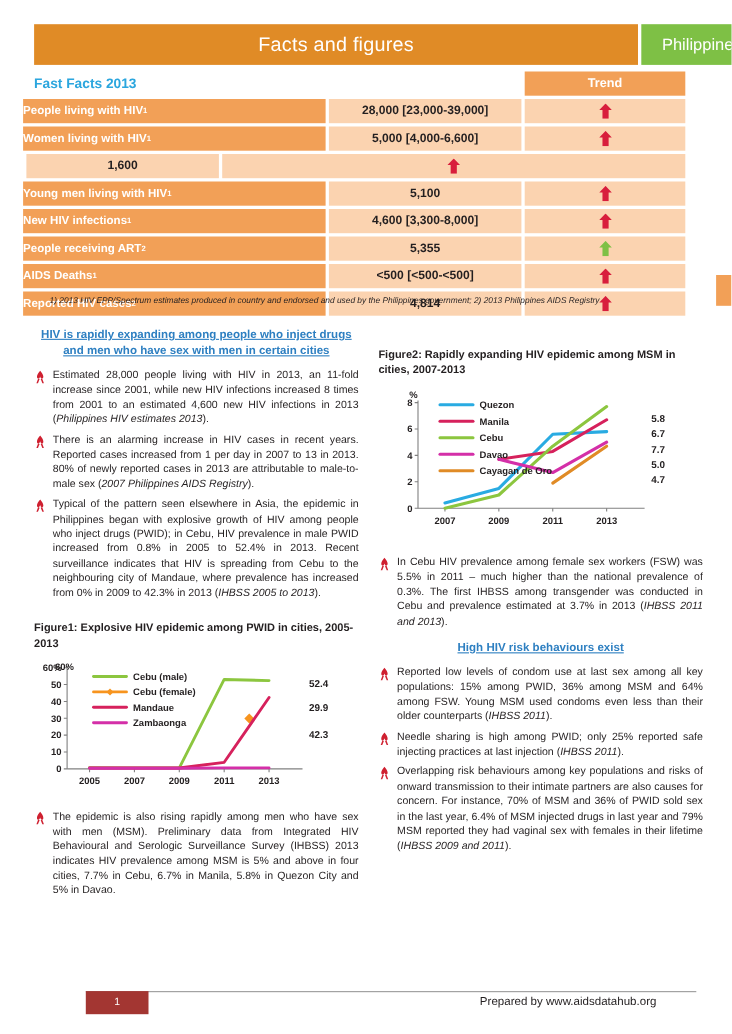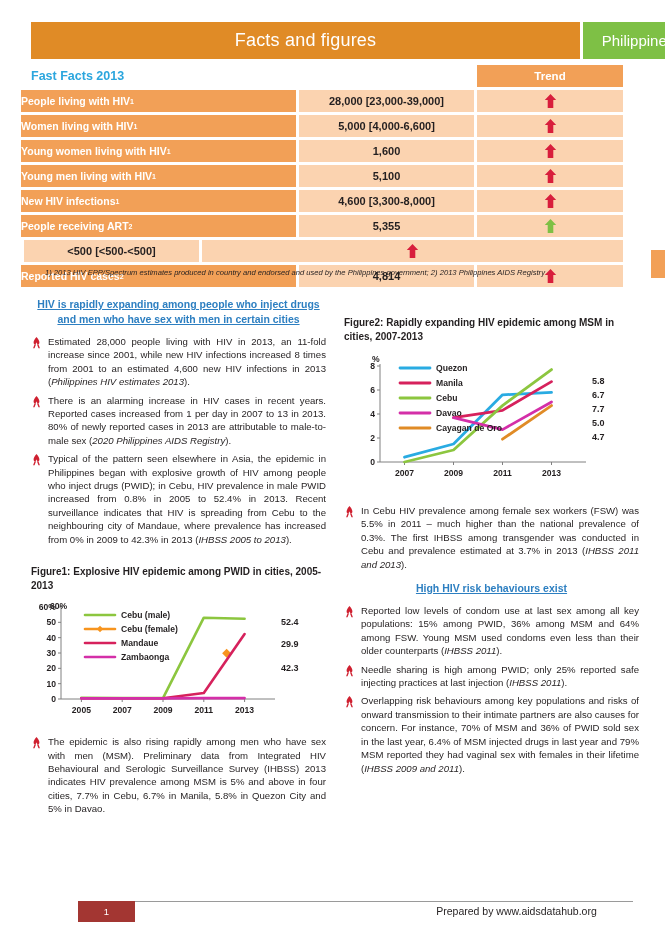--- a/index.html
+++ b/index.html
@@ -275,21 +275,20 @@
         <div class="facts-row">
           <div class="c-label">Women living with HIV<sup>1</sup></div>
           <div class="c-value">5,000 [4,000-6,600]</div>
           <div class="c-trend">
             <svg class="arrow-up" viewBox="0 0 13 14">
               <path d="M6.5 0 L12.2 6.0 L9.3 6.0 L9.3 14 L3.7 14 L3.7 6.0 L0.8 6.0 Z" fill="#d81e3c"></path>
             </svg>
           </div>
         </div>
         <div class="facts-row">
-          <div class="c-label">Young women living with HIV<sup>1</sup></div>
           <div class="c-value">1,600</div>
           <div class="c-trend">
             <svg class="arrow-up" viewBox="0 0 13 14">
               <path d="M6.5 0 L12.2 6.0 L9.3 6.0 L9.3 14 L3.7 14 L3.7 6.0 L0.8 6.0 Z" fill="#d81e3c"></path>
             </svg>
           </div>
         </div>
         <div class="facts-row">
           <div class="c-label">Young men living with HIV<sup>1</sup></div>
           <div class="c-value">5,100</div>
@@ -311,20 +310,21 @@
         <div class="facts-row">
           <div class="c-label">People receiving ART<sup>2</sup></div>
           <div class="c-value">5,355</div>
           <div class="c-trend">
             <svg class="arrow-up" viewBox="0 0 13 14">
               <path d="M6.5 0 L12.2 6.0 L9.3 6.0 L9.3 14 L3.7 14 L3.7 6.0 L0.8 6.0 Z" fill="#7ec045"></path>
             </svg>
           </div>
         </div>
         <div class="facts-row">
+          <div class="c-label">AIDS Deaths<sup>1</sup></div>
           <div class="c-value">&lt;500 [&lt;500-&lt;500]</div>
           <div class="c-trend">
             <svg class="arrow-up" viewBox="0 0 13 14">
               <path d="M6.5 0 L12.2 6.0 L9.3 6.0 L9.3 14 L3.7 14 L3.7 6.0 L0.8 6.0 Z" fill="#d81e3c"></path>
             </svg>
           </div>
         </div>
         <div class="facts-row">
           <div class="c-label">Reported HIV cases<sup>2</sup></div>
           <div class="c-value">4,814</div>
@@ -351,21 +351,21 @@
       </svg>
       <span>Estimated 28,000 people living with HIV in 2013, an 11-fold increase since 2001, while new HIV infections increased 8 times from 2001 to an estimated 4,600 new HIV infections in 2013 (<i>Philippines HIV estimates 2013</i>).</span>
     </div>
 
     <div class="bullet">
       <svg class="ribbon" viewBox="0 0 11 13">
         <path d="M5.5 1 C3.6 3.2 2.6 5 2.6 6.6 C2.6 7.6 3.1 8.2 3.9 8.2 C4.7 8.2 5.3 7.3 5.5 6.2 C5.7 7.3 6.3 8.2 7.1 8.2 C7.9 8.2 8.4 7.6 8.4 6.6 C8.4 5 7.4 3.2 5.5 1 Z" fill="#cf2030"></path>
         <path d="M3.7 8.0 L2.1 12.3 L3.5 12.3 L5.0 8.6 Z" fill="#cf2030"></path>
         <path d="M7.3 8.0 L8.9 12.3 L7.5 12.3 L6.0 8.6 Z" fill="#cf2030"></path>
       </svg>
-      <span>There is an alarming increase in HIV cases in recent years. Reported cases increased from 1 per day in 2007 to 13 in 2013. 80% of newly reported cases in 2013 are attributable to male-to-male sex (<i>2020 Philippines AIDS Registry</i>).</span>
+      <span>There is an alarming increase in HIV cases in recent years. Reported cases increased from 1 per day in 2007 to 13 in 2013. 80% of newly reported cases in 2013 are attributable to male-to-male sex (<i>2007 Philippines AIDS Registry</i>).</span>
     </div>
 
     <div class="bullet">
       <svg class="ribbon" viewBox="0 0 11 13">
         <path d="M5.5 1 C3.6 3.2 2.6 5 2.6 6.6 C2.6 7.6 3.1 8.2 3.9 8.2 C4.7 8.2 5.3 7.3 5.5 6.2 C5.7 7.3 6.3 8.2 7.1 8.2 C7.9 8.2 8.4 7.6 8.4 6.6 C8.4 5 7.4 3.2 5.5 1 Z" fill="#cf2030"></path>
         <path d="M3.7 8.0 L2.1 12.3 L3.5 12.3 L5.0 8.6 Z" fill="#cf2030"></path>
         <path d="M7.3 8.0 L8.9 12.3 L7.5 12.3 L6.0 8.6 Z" fill="#cf2030"></path>
       </svg>
       <span>Typical of the pattern seen elsewhere in Asia, the epidemic in Philippines began with explosive growth of HIV among people who inject drugs (PWID); in Cebu, HIV prevalence in male PWID increased from 0.8% in 2005 to 52.4% in 2013. Recent surveillance indicates that HIV is spreading from Cebu to the neighbouring city of Mandaue, where prevalence has increased from 0% in 2009 to 42.3% in 2013 (<i>IHBSS 2005 to 2013</i>).</span>
     </div>

